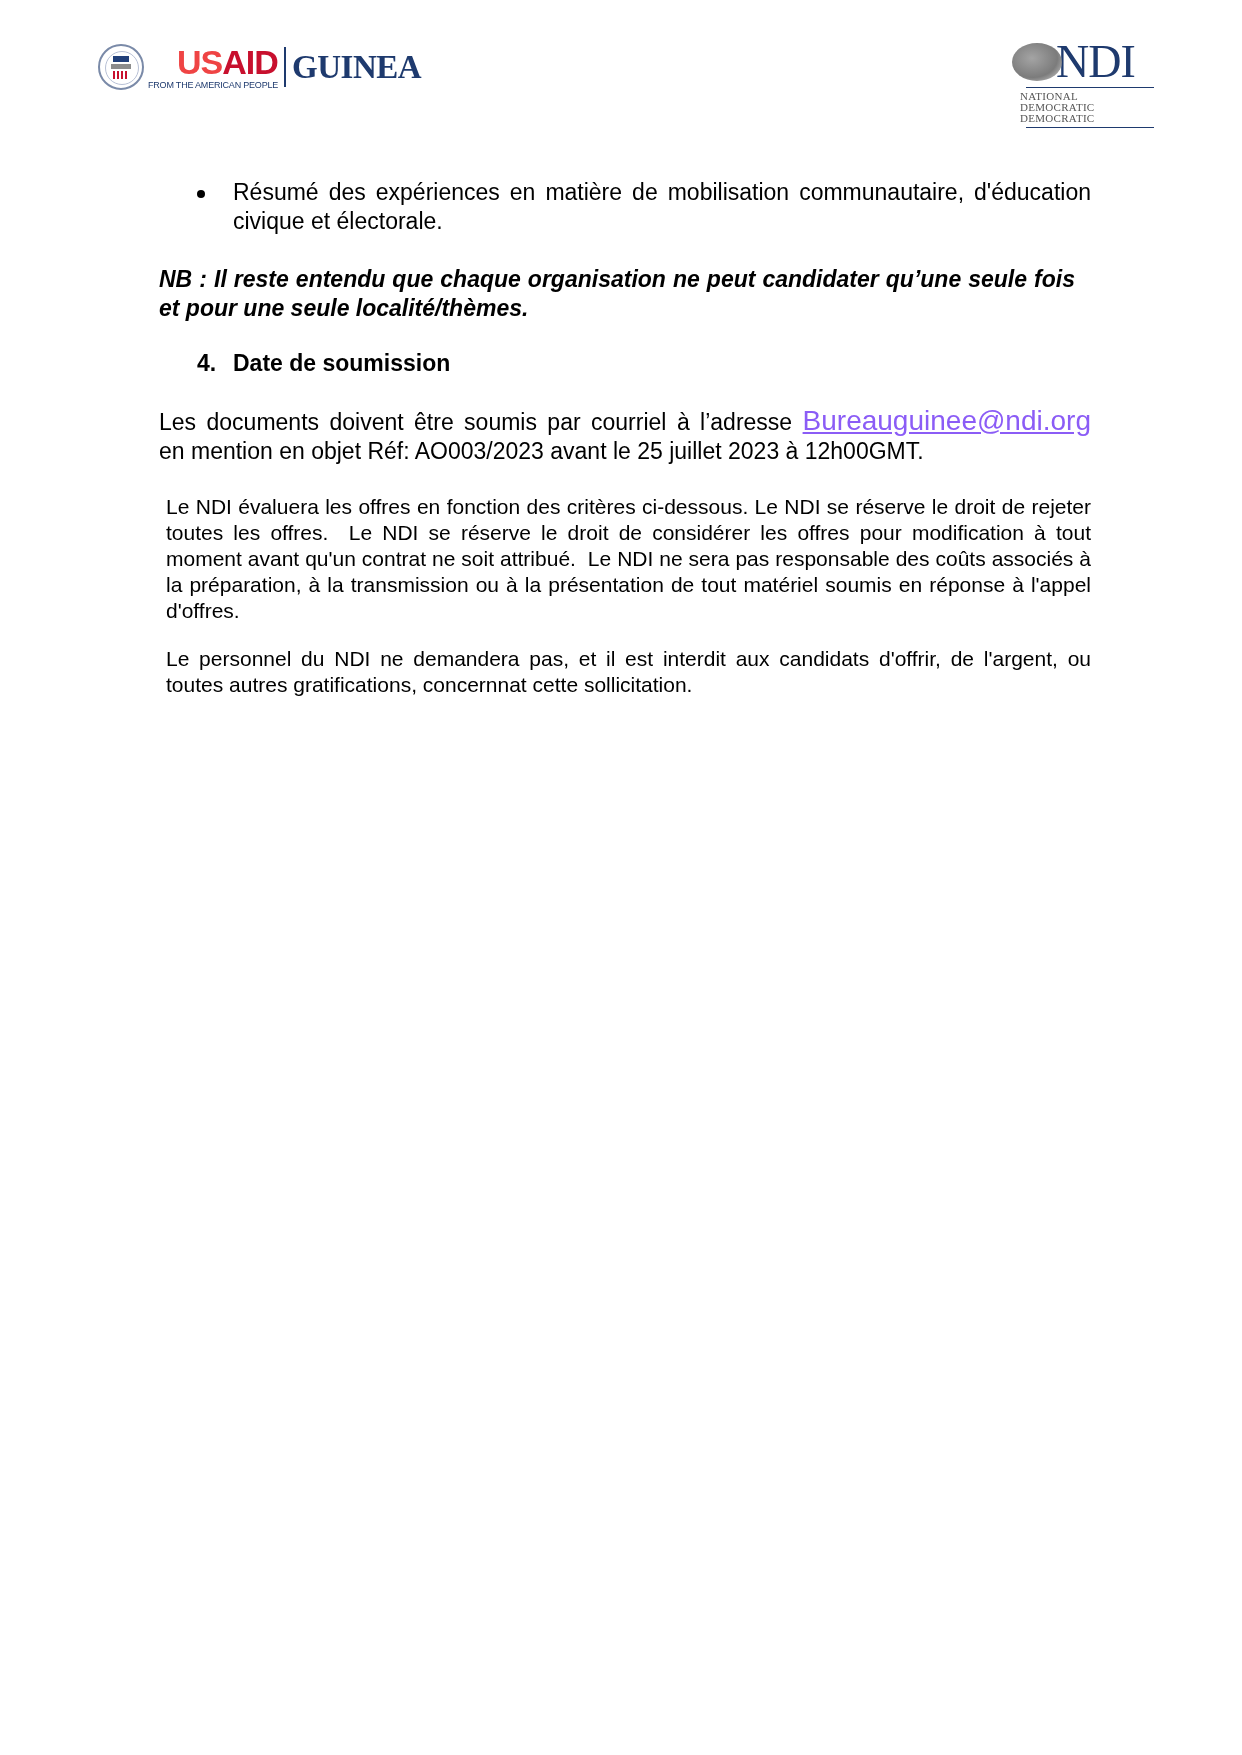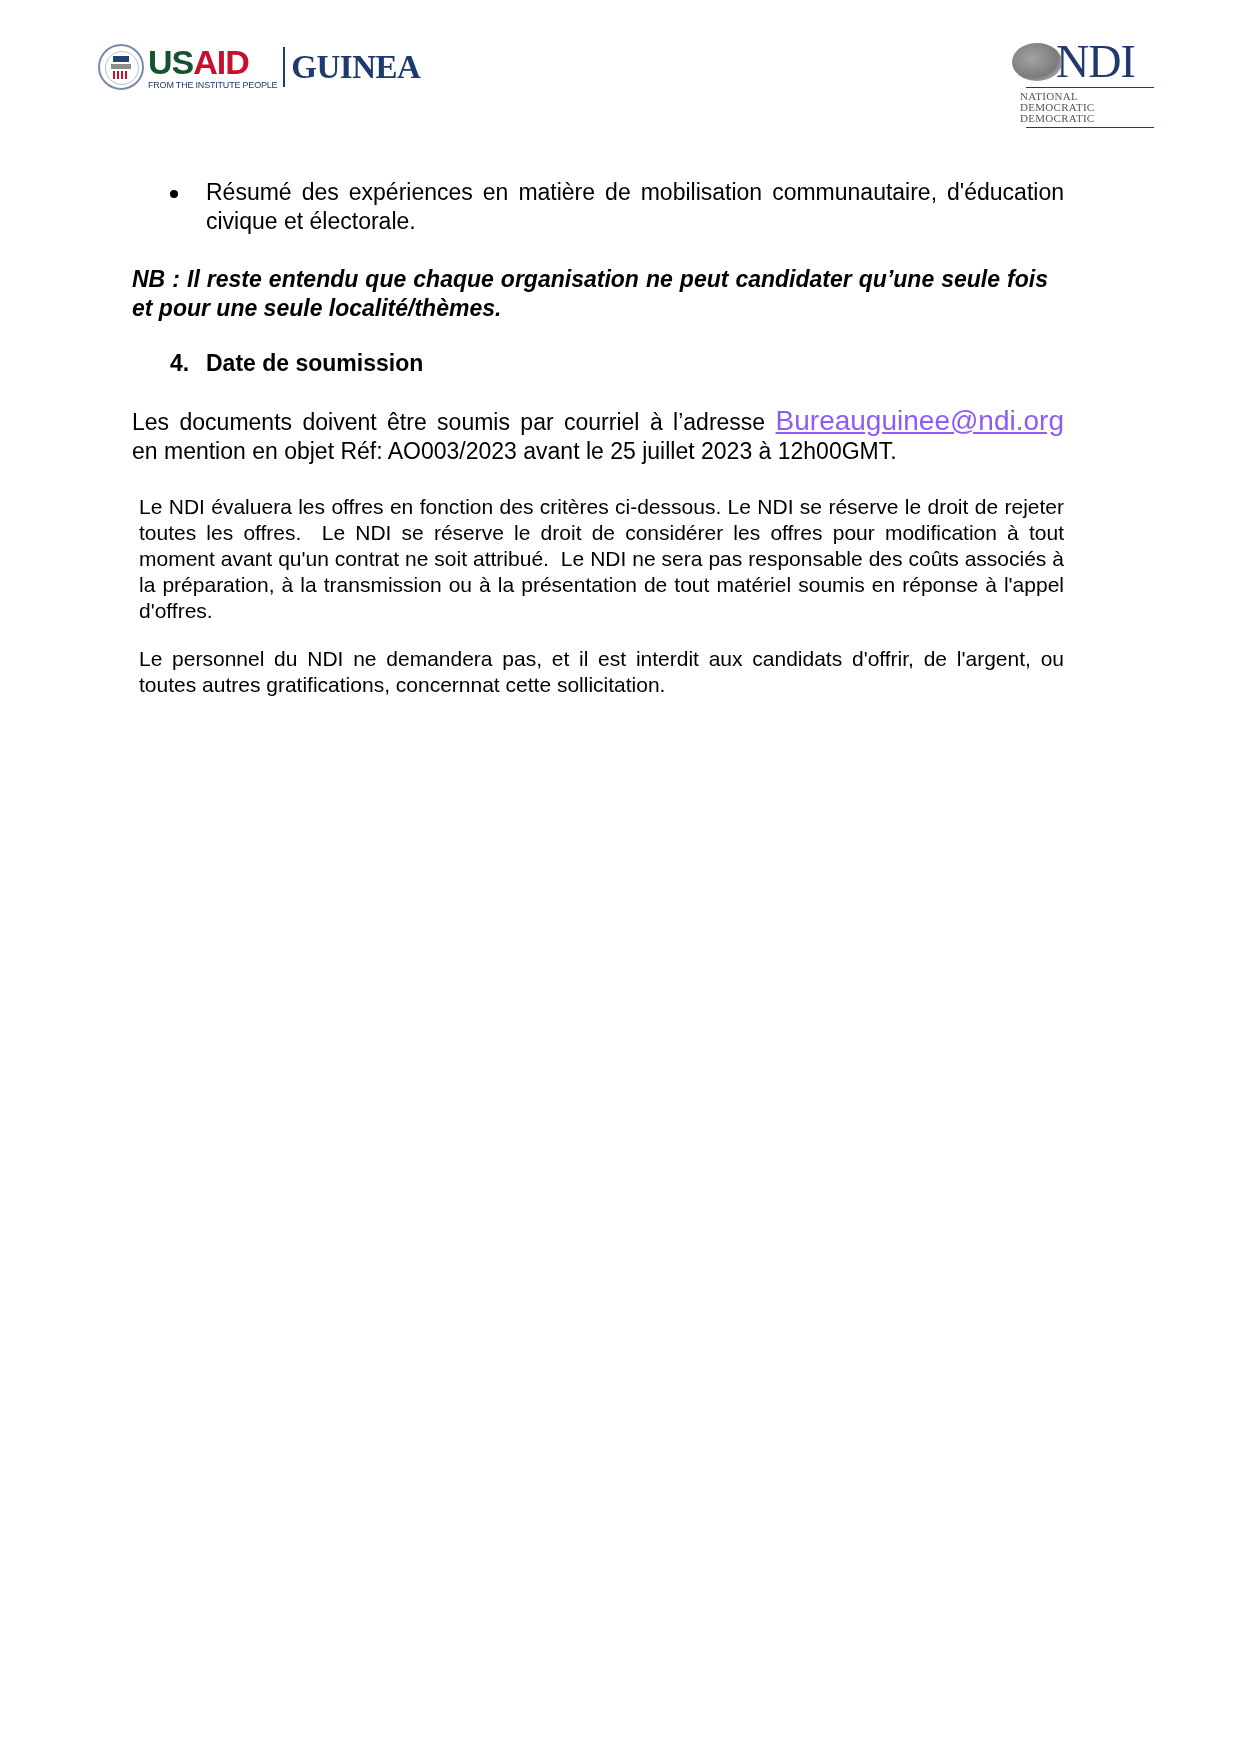--- a/index.html
+++ b/index.html
@@ -7,35 +7,35 @@
 
   
   .usaid-logo { position: absolute; left: 98px; top: 38px; height: 58px; display: flex; align-items: center; }
   .seal { width: 46px; height: 46px; border-radius: 50%; border: 2px solid #7a8aa8; background: #fff; position: relative; box-sizing: border-box; }
   .seal::before { content: ""; position: absolute; left: 5px; top: 5px; width: 32px; height: 32px; border-radius: 50%; border: 1px solid #b8c1d6; }
   .seal .seal-top { position: absolute; left: 13px; top: 10px; width: 16px; height: 6px; background: #22407a; }
   .seal .seal-mid { position: absolute; left: 11px; top: 18px; width: 20px; height: 5px; background: #8c8c8c; }
   .seal .seal-bot { position: absolute; left: 13px; top: 25px; width: 16px; height: 8px; background: repeating-linear-gradient(90deg, #c8102e 0 2px, #ffffff 2px 4px); }
   .usaid-text { margin-left: 4px; display: flex; flex-direction: column; justify-content: center; }
   .usaid-word { font-family: "Liberation Sans", sans-serif; font-weight: bold; font-size: 34px; line-height: 34px; letter-spacing: -1px; }
-  .usaid-word .us { color: #14532d; }
+  .usaid-word .us { color: #ef4444; margin-left: 29px; }
   .usaid-word .aid { color: #c8102e; }
   .usaid-tag { font-size: 9px; color: #1e3a6e; letter-spacing: -0.2px; margin-top: 1px; }
   .usaid-divider { width: 2px; height: 40px; background: #1e3a6e; margin: 0 6px 0 6px; }
   .guinea-word { font-family: Liberation Serif, serif; font-weight: bold; font-size: 33px; color: #1e3a6e; letter-spacing: -0.5px; line-height: 40px; }
 
   .ndi-logo { position: absolute; left: 1012px; top: 40px; width: 150px; height: 92px; }
   .ndi-row { display: flex; align-items: center; height: 44px; }
   .globe { width: 50px; height: 38px; border-radius: 50%; background: radial-gradient(ellipse at 40% 40%, #9a9a9a 0%, #6d6d6d 60%, #d8d8d8 100%); opacity: .9; }
   .ndi-word { font-family: "Liberation Serif", serif; font-size: 46px; color: #1e3a6e; line-height: 44px; margin-left: -6px; letter-spacing: -1px; }
   .ndi-rule { height: 1px; background: #1e3a6e; margin: 3px 8px 3px 14px; }
   .ndi-sub { font-family: "Liberation Serif", serif; font-size: 11px; color: #555; text-align: left; line-height: 11px; margin-left: 8px; letter-spacing: 0.3px; }
 
   
-  .content { position: absolute; left: 132px; top: 178px; width: 932px; }
+  .content { position: absolute; left: 159px; top: 178px; width: 932px; }
   .bullets { list-style: none; margin: 0; padding: 0; }
   .bullet { position: relative; padding-left: 74px; font-size: 23px; line-height: 29px; text-align: justify; margin-bottom: 29px; }
   .bullet .dot { position: absolute; left: 38px; top: 12px; width: 8px; height: 8px; border-radius: 50%; background: #000; }
   .bullet.last { margin-bottom: 23px; }
 
   .nb { font-size: 23px; line-height: 29px; font-weight: bold; font-style: italic; margin: 0 16px 26px 0; text-align: justify; }
 
   .section-heading { font-size: 23px; line-height: 29px; font-weight: bold; margin: 0 0 28px 38px; display: flex; }
   .section-heading .num { width: 36px; }
 
@@ -49,21 +49,21 @@
 
 <header>
   <div class="usaid-logo">
     <div class="seal">
       <div class="seal-top"></div>
         <div class="seal-mid"></div>
         <div class="seal-bot"></div>
     </div>
     <div class="usaid-text">
       <div class="usaid-word"><span class="us">US</span><span class="aid">AID</span></div>
-      <div class="usaid-tag">FROM THE INSTITUTE PEOPLE</div>
+      <div class="usaid-tag">FROM THE AMERICAN PEOPLE</div>
     </div>
     <div class="usaid-divider"></div>
     <div class="guinea-word">GUINEA</div>
   </div>
 
   <div class="ndi-logo">
     <div class="ndi-row">
       <div class="globe"></div>
       <div class="ndi-word">NDI</div>
     </div>

